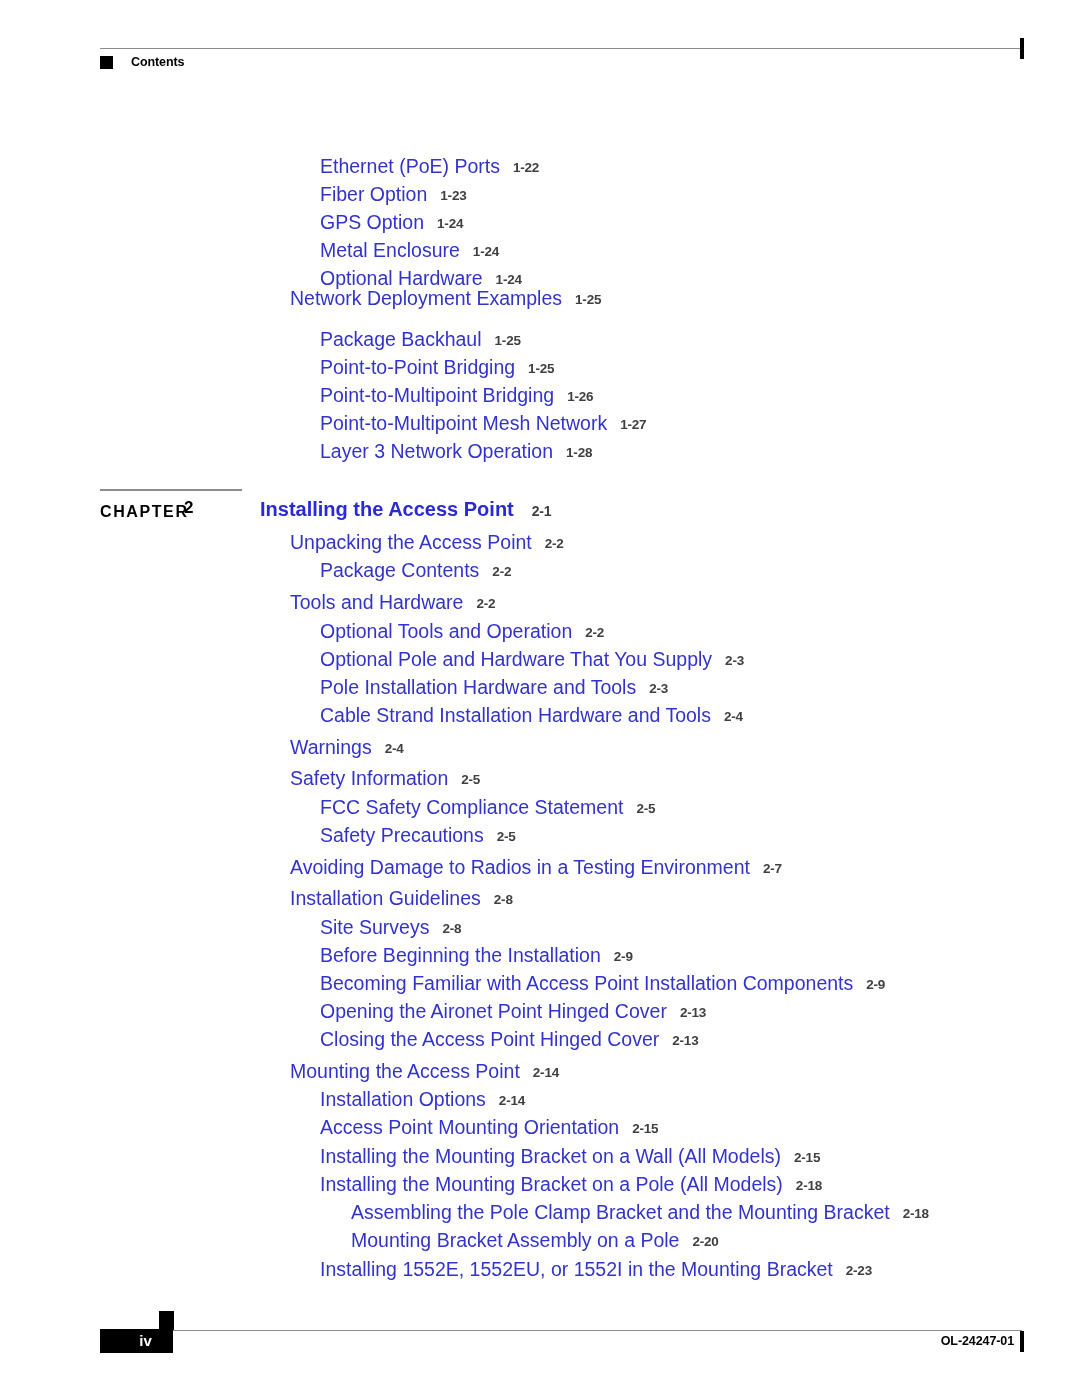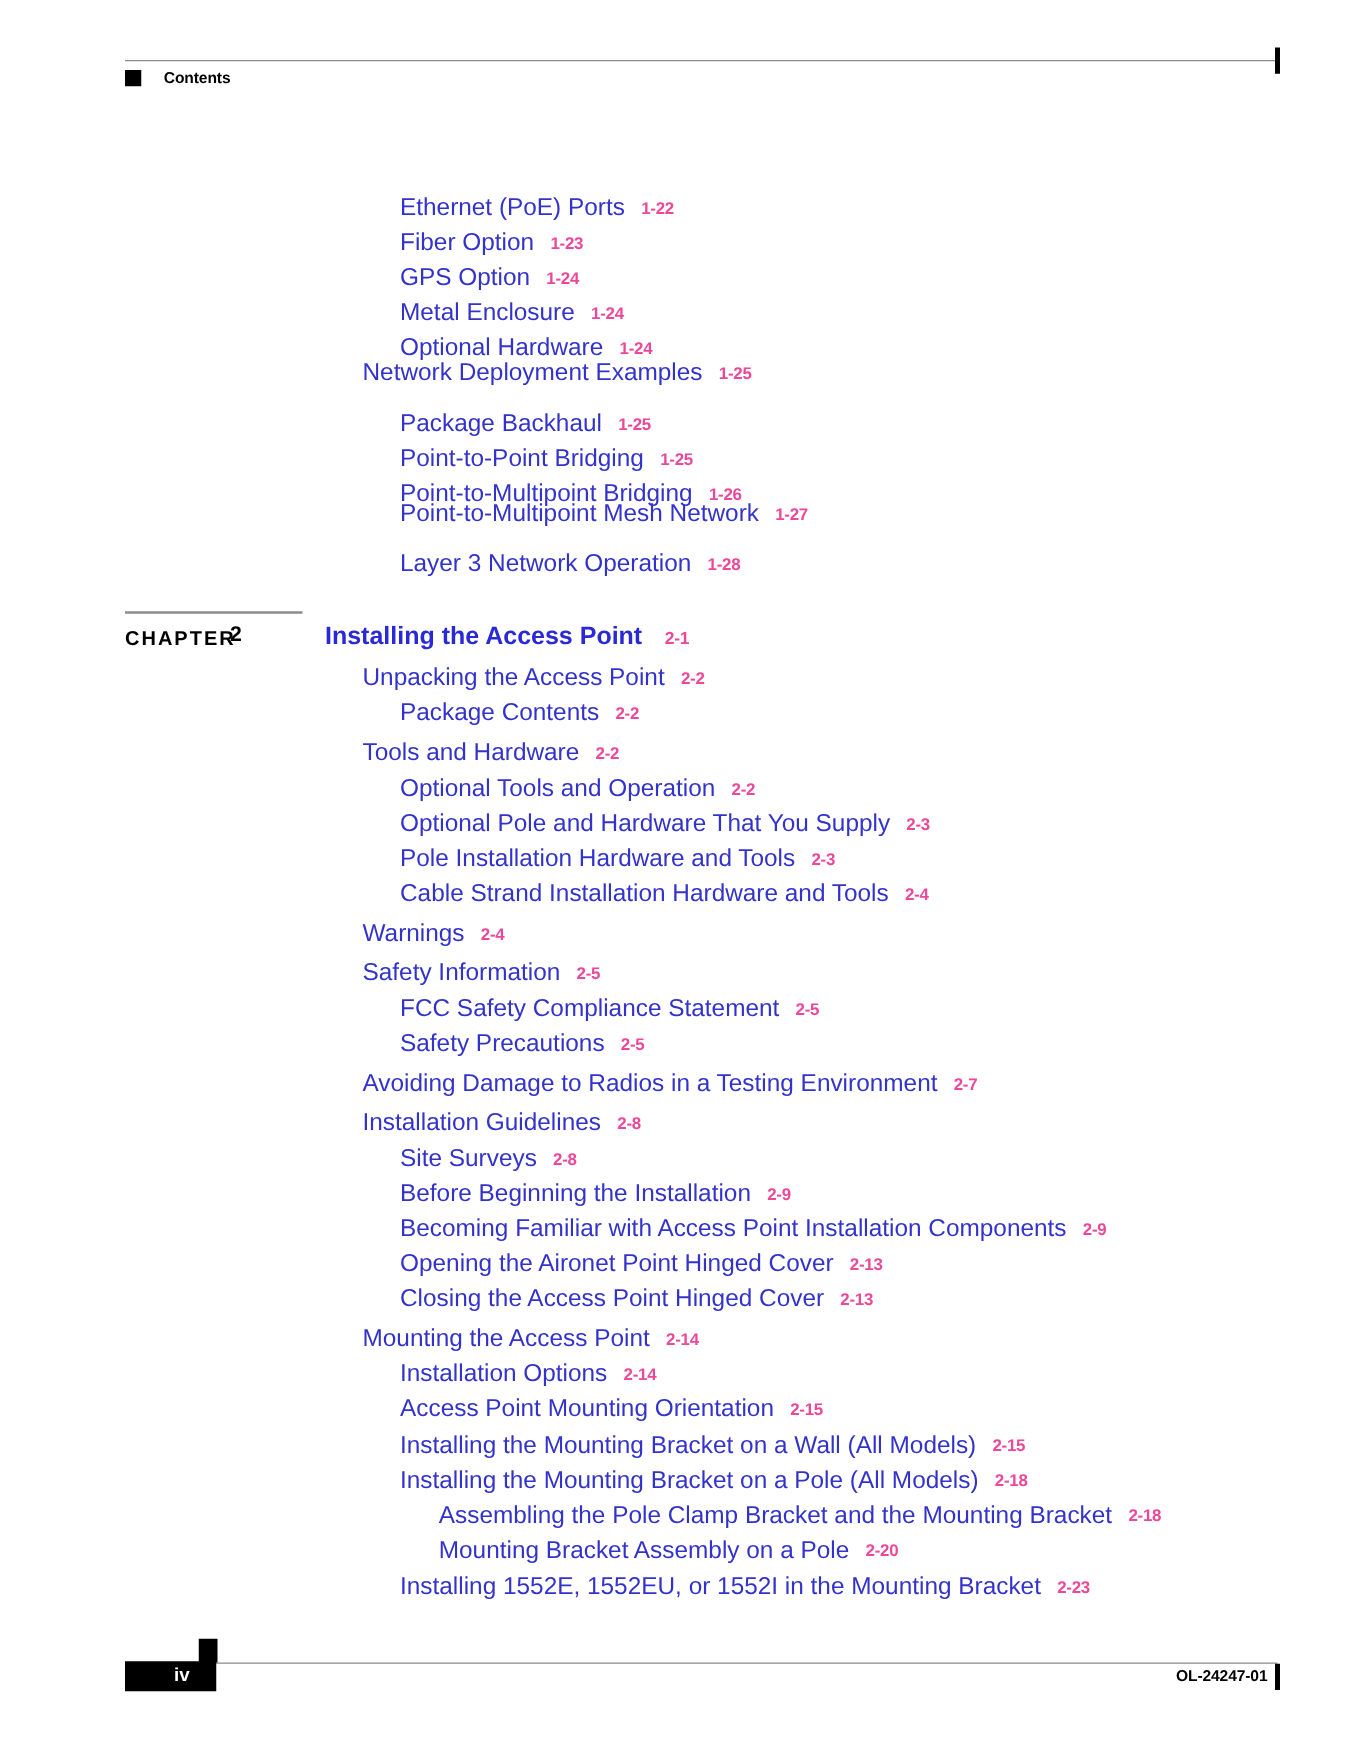--- a/index.html
+++ b/index.html
@@ -75,21 +75,21 @@
     position: absolute;
     white-space: nowrap;
     color: #3333cc;
     font-family: "Liberation Sans", sans-serif;
   }
   .toc-title {
     color: #3333cc;
     font-weight: normal;
   }
   .toc-page {
-    color: #ec4899;
+    color: #404040;
     font-weight: bold;
     font-size: 13.5px;
     margin-left: 13px;
     letter-spacing: -0.2px;
     position: relative;
     top: -1px;
   }
   
   .lvl1 { left: 258px; font-size: 19.5px; }
   .lvl2 { left: 288px; font-size: 19.5px; }
@@ -219,21 +219,21 @@
   <div id="toc">
       <div class="toc-line lvl2" style="top: 155px;"><span class="toc-title">Ethernet (PoE) Ports</span><span class="toc-page">1-22</span></div>
       <div class="toc-line lvl2" style="top: 183px;"><span class="toc-title">Fiber Option</span><span class="toc-page">1-23</span></div>
       <div class="toc-line lvl2" style="top: 211px;"><span class="toc-title">GPS Option</span><span class="toc-page">1-24</span></div>
       <div class="toc-line lvl2" style="top: 239px;"><span class="toc-title">Metal Enclosure</span><span class="toc-page">1-24</span></div>
       <div class="toc-line lvl2" style="top: 267px;"><span class="toc-title">Optional Hardware</span><span class="toc-page">1-24</span></div>
       <div class="toc-line lvl1" style="top: 287px;"><span class="toc-title">Network Deployment Examples</span><span class="toc-page">1-25</span></div>
       <div class="toc-line lvl2" style="top: 328px;"><span class="toc-title">Package Backhaul</span><span class="toc-page">1-25</span></div>
       <div class="toc-line lvl2" style="top: 356px;"><span class="toc-title">Point-to-Point Bridging</span><span class="toc-page">1-25</span></div>
       <div class="toc-line lvl2" style="top: 384px;"><span class="toc-title">Point-to-Multipoint Bridging</span><span class="toc-page">1-26</span></div>
-      <div class="toc-line lvl2" style="top: 400px;"><span class="toc-title">Point-to-Multipoint Mesh Network</span><span class="toc-page">1-27</span></div>
+      <div class="toc-line lvl2" style="top: 412px;"><span class="toc-title">Point-to-Multipoint Mesh Network</span><span class="toc-page">1-27</span></div>
       <div class="toc-line lvl2" style="top: 440px;"><span class="toc-title">Layer 3 Network Operation</span><span class="toc-page">1-28</span></div>
       <div class="toc-line lvl1" style="top: 531px;"><span class="toc-title">Unpacking the Access Point</span><span class="toc-page">2-2</span></div>
       <div class="toc-line lvl2" style="top: 559px;"><span class="toc-title">Package Contents</span><span class="toc-page">2-2</span></div>
       <div class="toc-line lvl1" style="top: 591px;"><span class="toc-title">Tools and Hardware</span><span class="toc-page">2-2</span></div>
       <div class="toc-line lvl2" style="top: 620px;"><span class="toc-title">Optional Tools and Operation</span><span class="toc-page">2-2</span></div>
       <div class="toc-line lvl2" style="top: 648px;"><span class="toc-title">Optional Pole and Hardware That You Supply</span><span class="toc-page">2-3</span></div>
       <div class="toc-line lvl2" style="top: 676px;"><span class="toc-title">Pole Installation Hardware and Tools</span><span class="toc-page">2-3</span></div>
       <div class="toc-line lvl2" style="top: 704px;"><span class="toc-title">Cable Strand Installation Hardware and Tools</span><span class="toc-page">2-4</span></div>
       <div class="toc-line lvl1" style="top: 736px;"><span class="toc-title">Warnings</span><span class="toc-page">2-4</span></div>
       <div class="toc-line lvl1" style="top: 767px;"><span class="toc-title">Safety Information</span><span class="toc-page">2-5</span></div>

